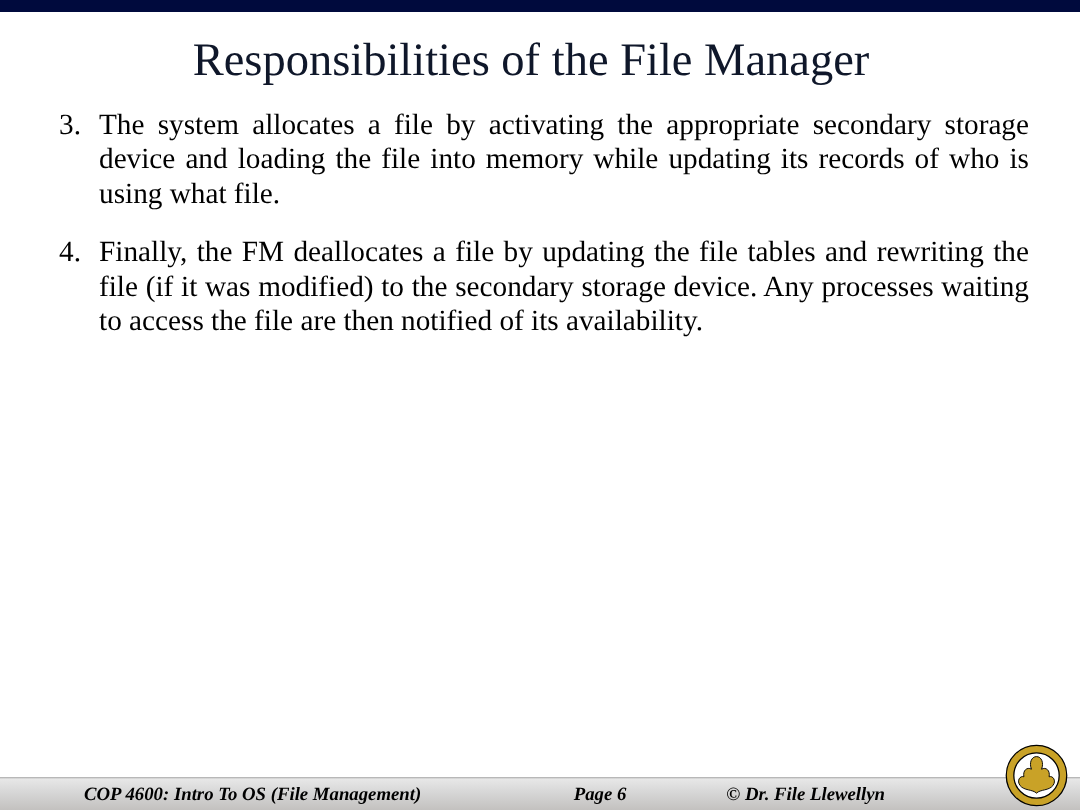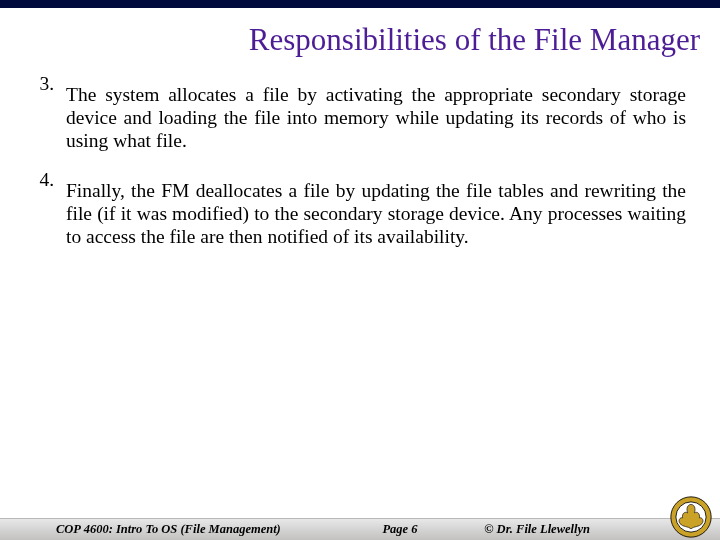--- a/index.html
+++ b/index.html
@@ -4,23 +4,23 @@
 <style>
   * { box-sizing: border-box; margin: 0; padding: 0; }
   html, body { width: 720px; height: 540px; overflow: hidden; }
   body {
     font-family: "Times New Roman", Times, serif;
     background: #fff;
     position: relative;
     border-top: 8px solid #000a3d;
   }
   .title {
-    text-align: right;
+    text-align: center;
     font-size: 31px;
-    color: #4c1d95;
+    color: #0f172a;
     padding: 14px 20px 8px 8px;
     font-weight: normal;
   }
   .content {
     padding: 6px 34px 0 34px;
   }
   .item {
     display: flex;
     font-size: 19.5px;
     color: #000;
@@ -30,21 +30,20 @@
   }
   .num {
     width: 26px;
     flex-shrink: 0;
     text-align: right;
     padding-right: 6px;
   }
   .txt {
     flex: 1;
     padding-left: 6px;
-    margin-top: 11px;
   }
   .footer {
     position: absolute;
     left: 0; right: 0; bottom: 0;
     height: 46px;
   }
   .footer-bar {
     position: absolute;
     left: 0; right: 0; bottom: 0;
     height: 22px;

